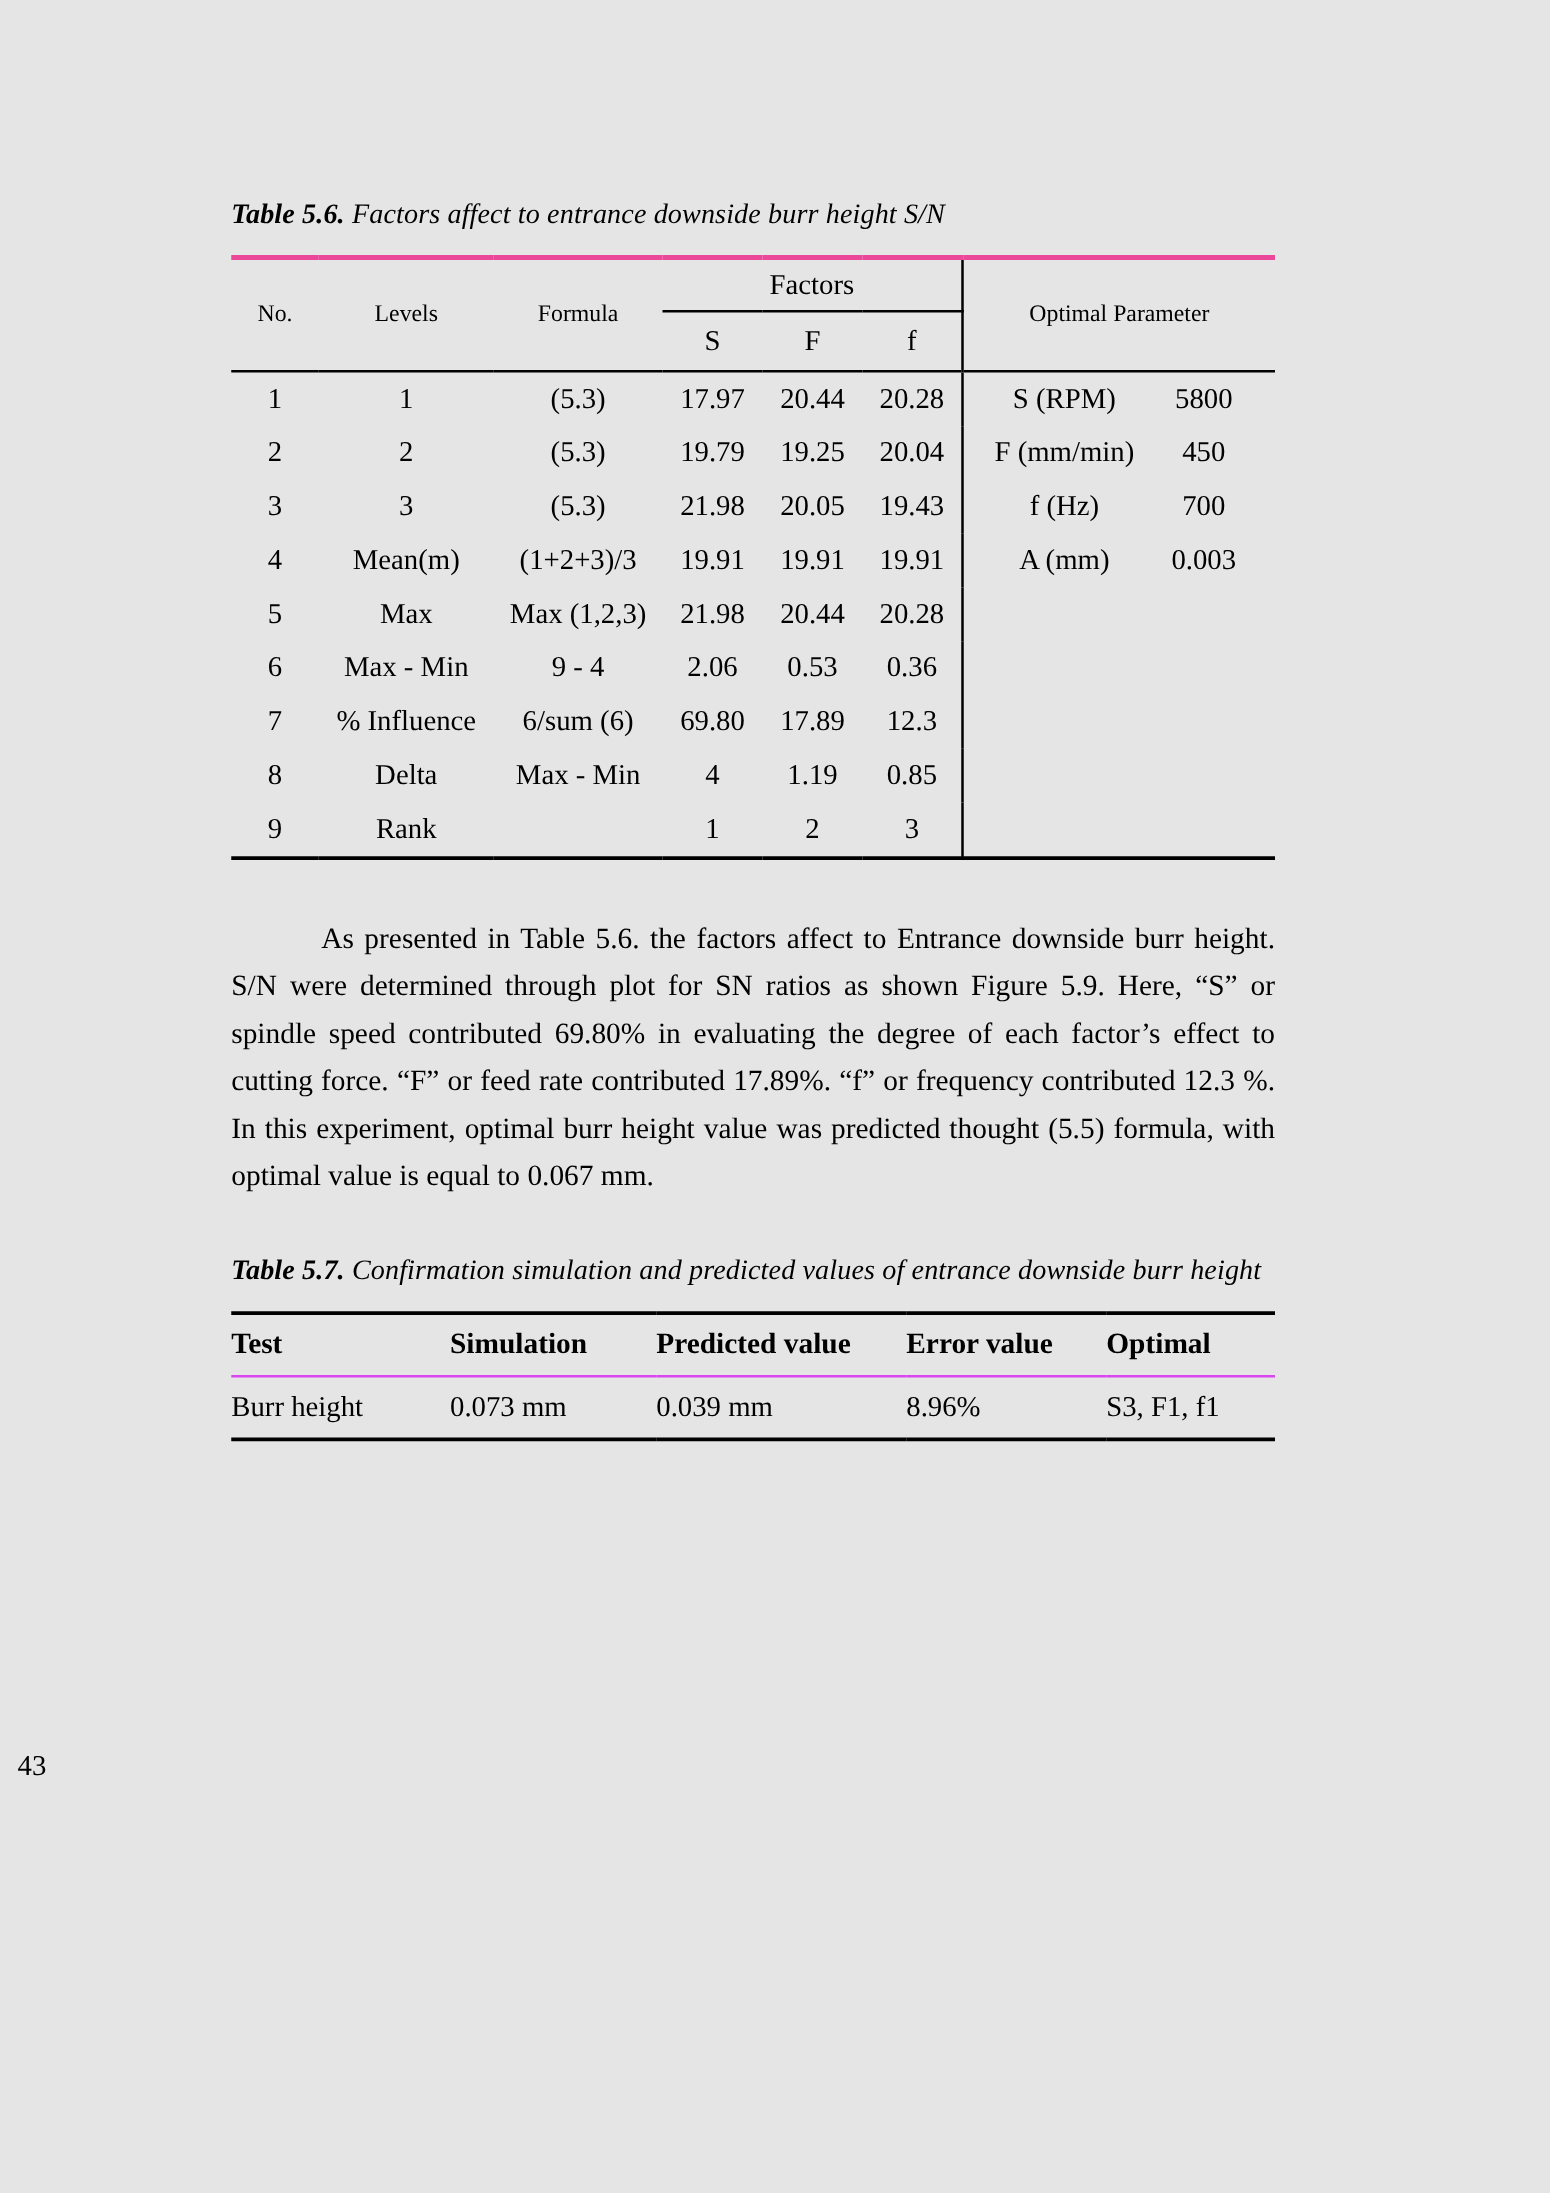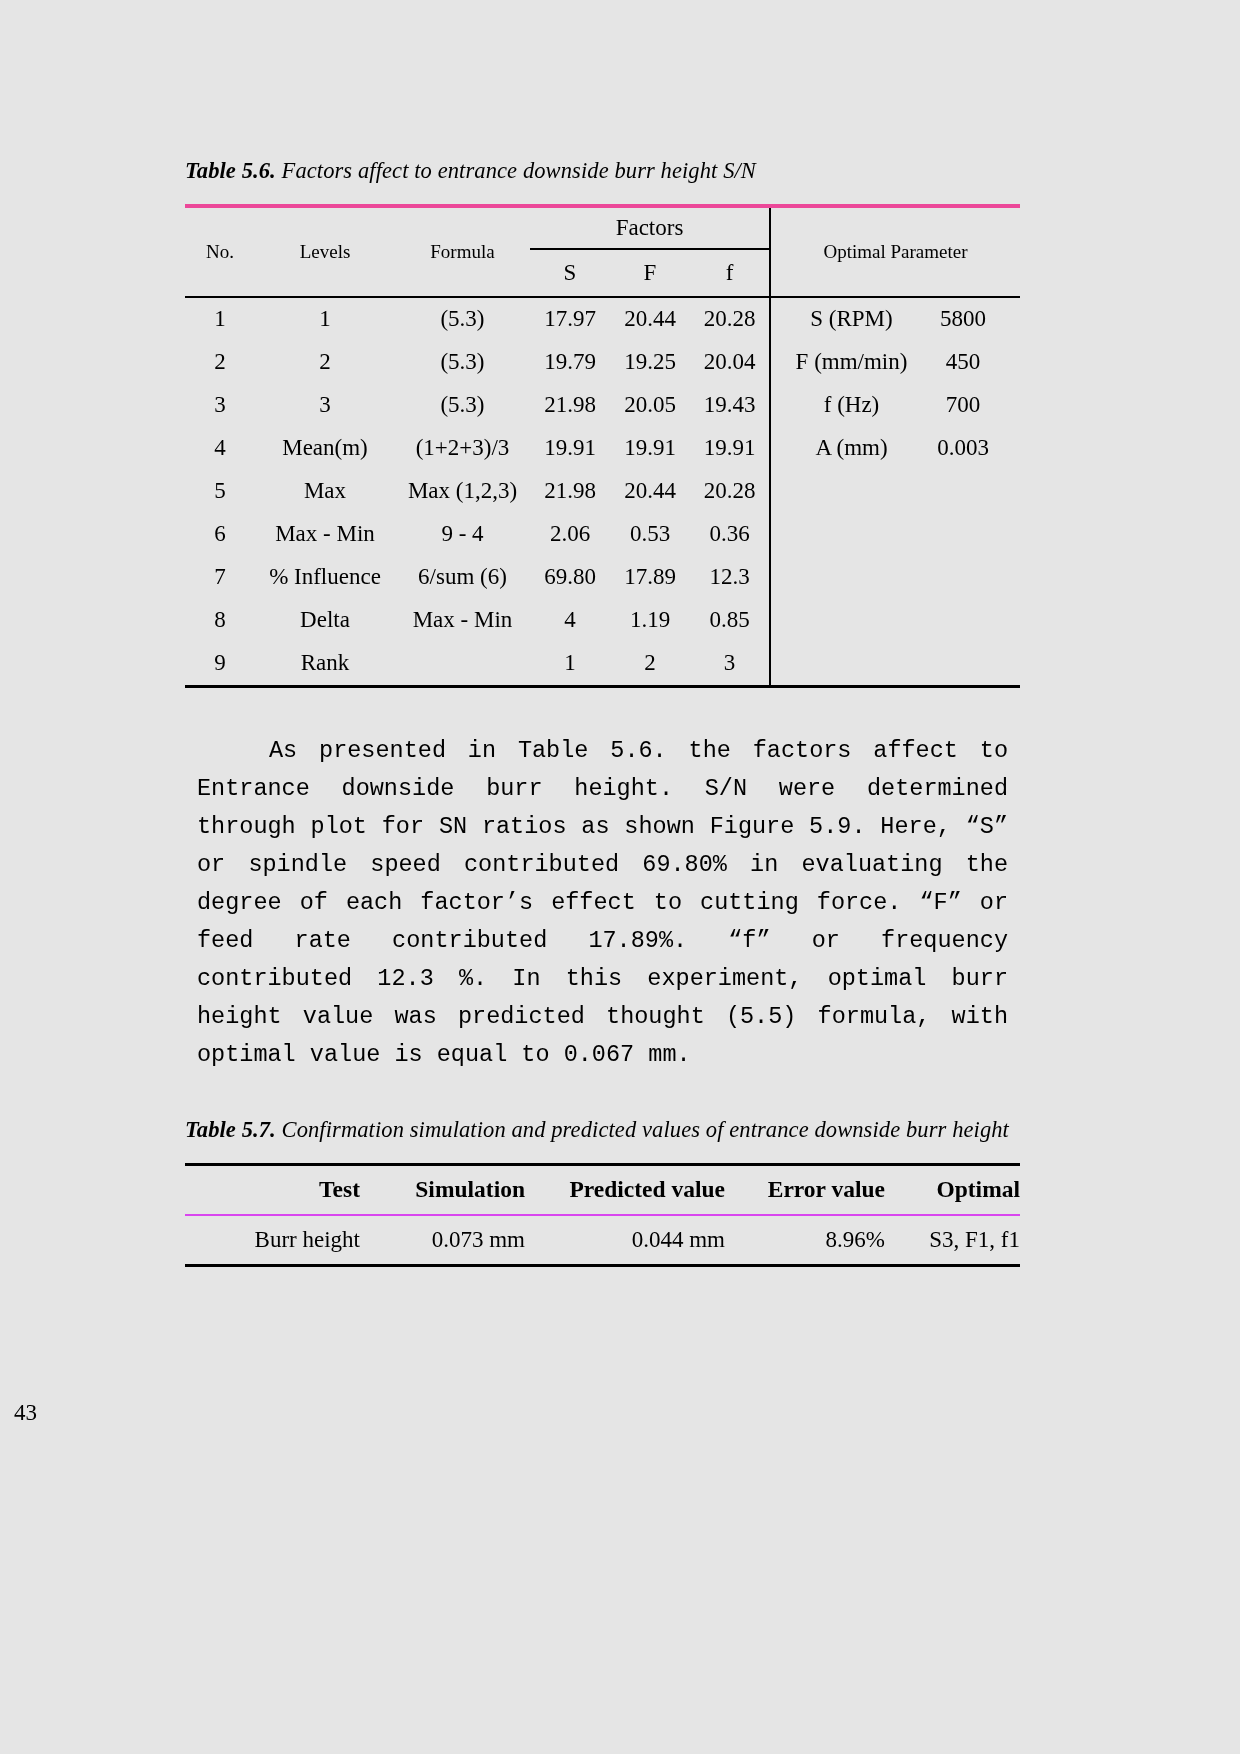--- a/index.html
+++ b/index.html
@@ -101,36 +101,35 @@
   .op-val {
     text-align: right;
     padding-right: 14px !important;
   }
 
   
   .para {
     font-size: 23.5px;
     line-height: 1.62;
     text-align: justify;
-    margin: 12px;
-    font-family: Liberation Mono, monospace;
+    margin: 0;
   }
   .para-wrap { margin-top: 44px; margin-bottom: 40px; }
   .indent { display: inline-block; width: 72px; }
 
   
   .t57 {
     border-collapse: collapse;
     width: 835px;
     table-layout: fixed;
     font-size: 23px;
   }
   .t57 td, .t57 th {
     padding: 0;
-    text-align: right;
+    text-align: left;
     vertical-align: middle;
     height: 48px;
   }
   .t57 .h {
     font-weight: bold;
     font-size: 23.5px;
   }
   .t57 .rt td { border-top: 3px solid #000; }
   .t57 .rm td { border-top: 2px solid #d946ef; }
   .t57 .rb td { border-top: 3px solid #000; }
@@ -303,21 +302,21 @@
         <tr class="rt">
           <td class="h">Test</td>
           <td class="h">Simulation</td>
           <td class="h">Predicted value</td>
           <td class="h">Error value</td>
           <td class="h">Optimal</td>
         </tr>
         <tr class="rm">
           <td>Burr height</td>
           <td>0.073 mm</td>
-          <td>0.044 mm</td>
+          <td>0.039 mm</td>
           <td>8.96%</td>
           <td>S3, F1, f1</td>
         </tr>
         <tr class="rb">
           <td colspan="5" style="height:0"></td>
         </tr>
       </tbody>
     </table>
 
   </div>

